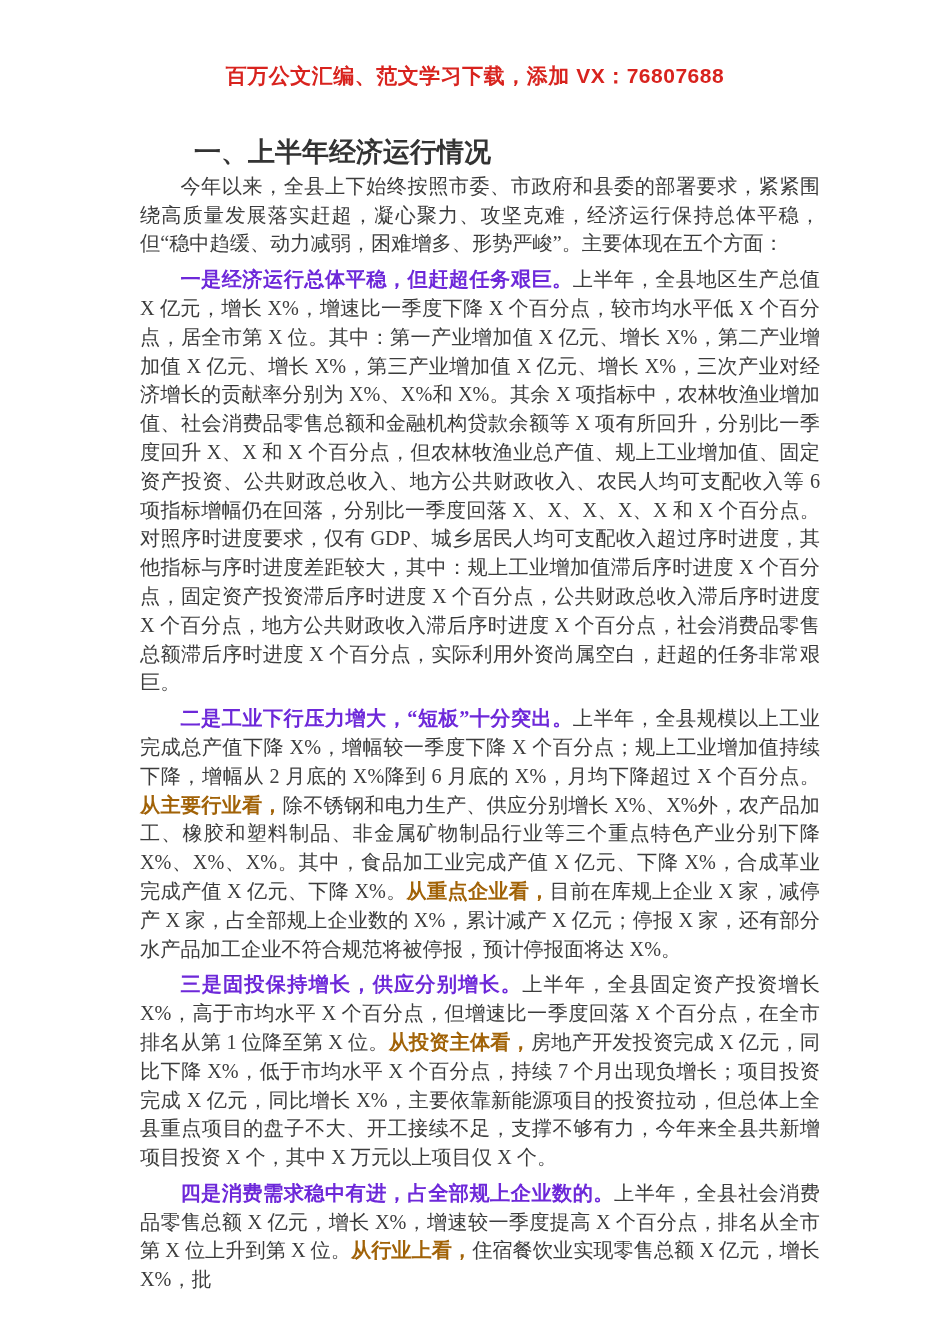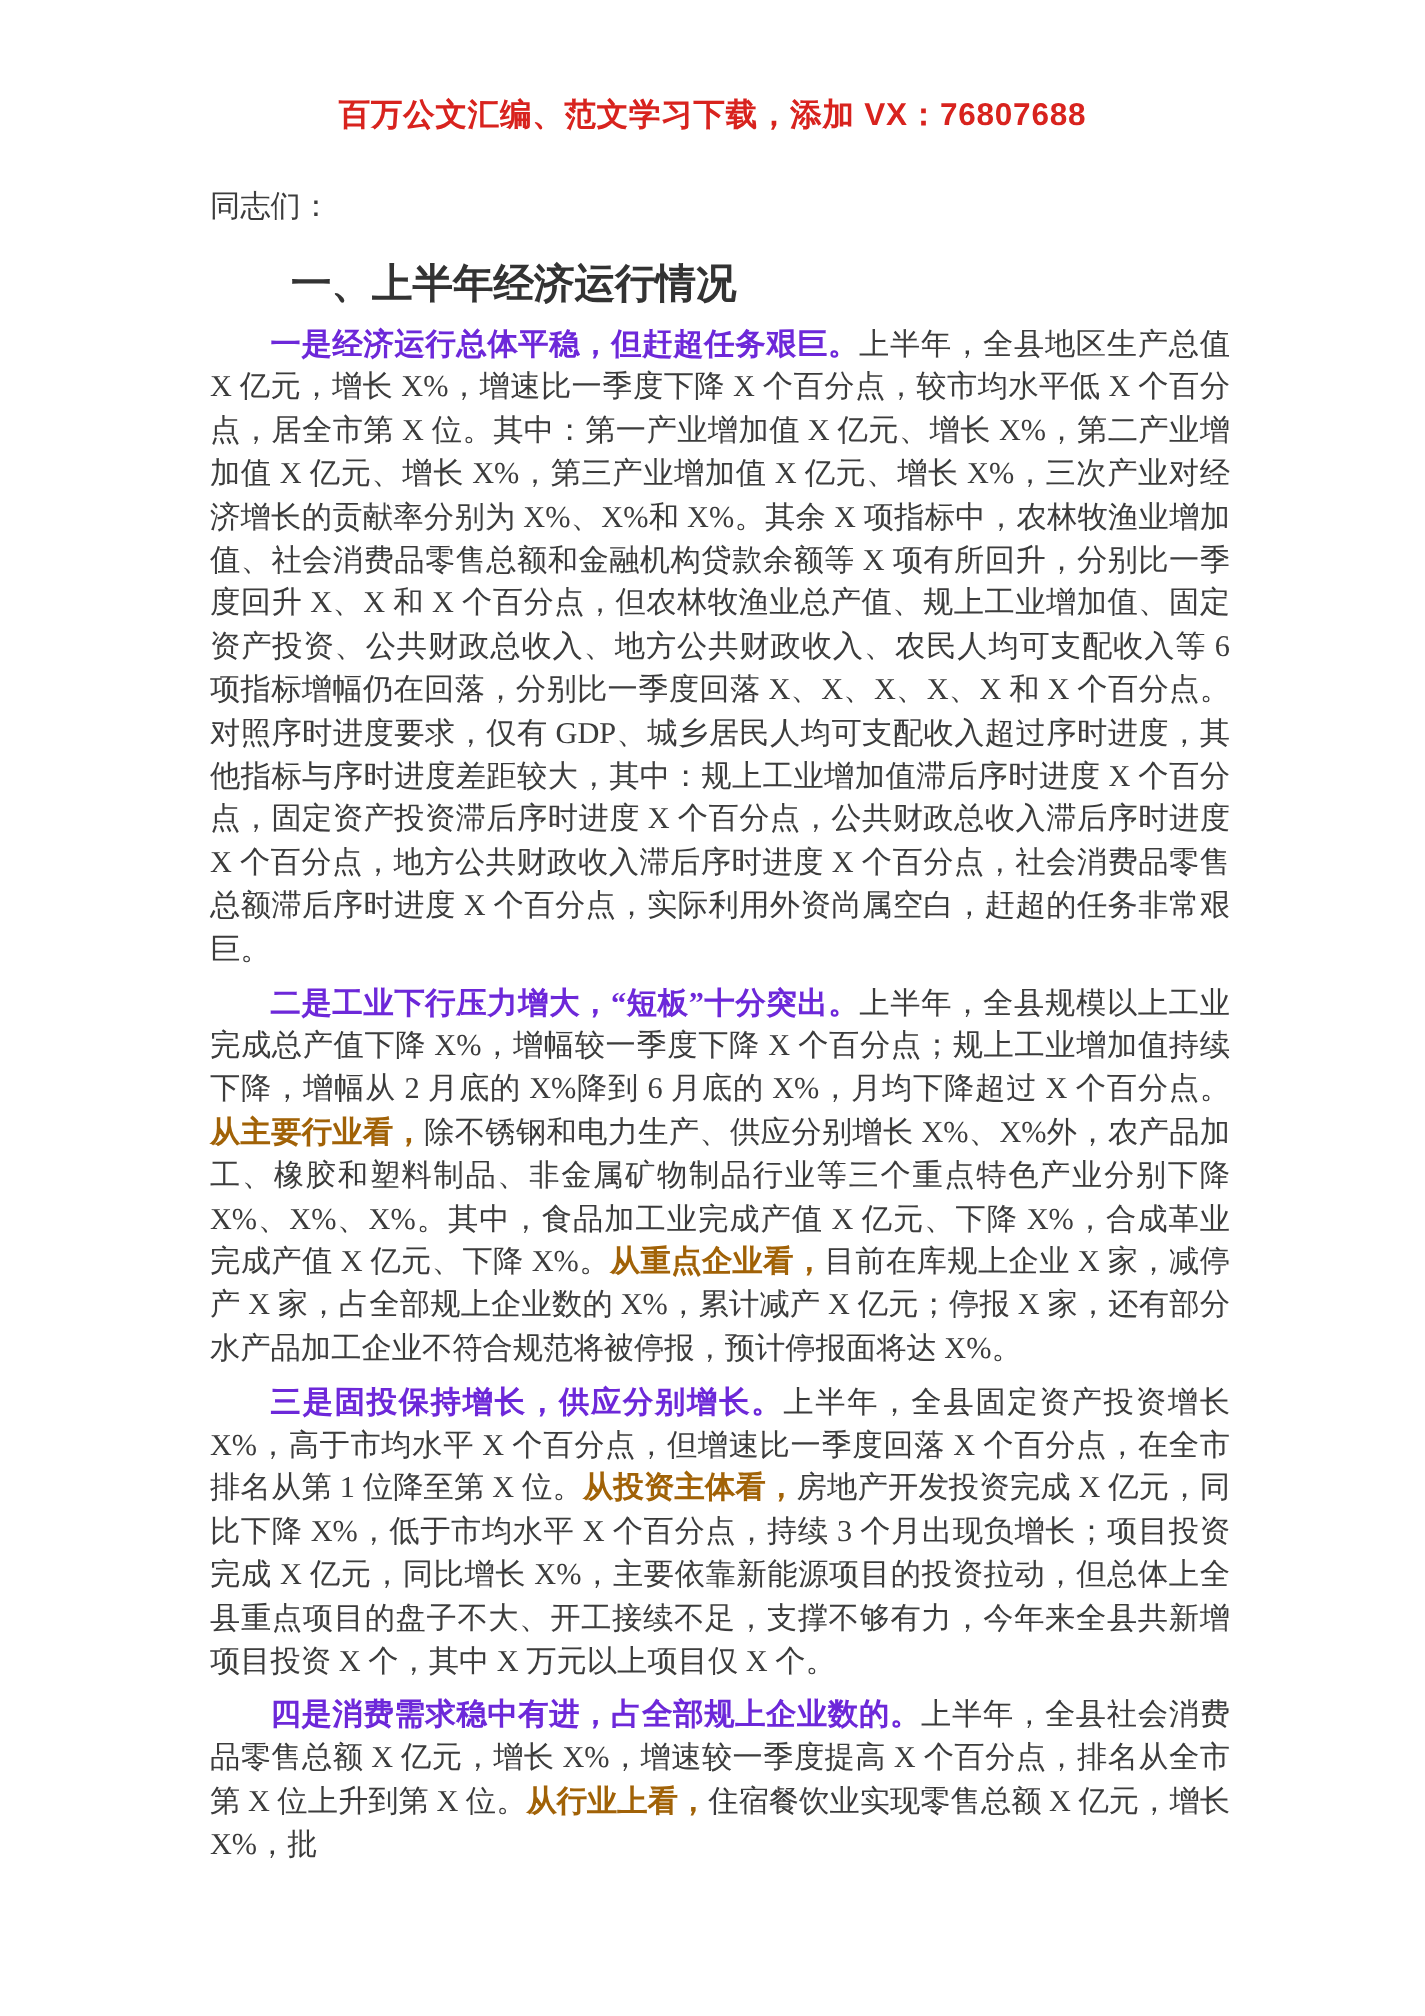--- a/index.html
+++ b/index.html
@@ -76,38 +76,38 @@
 </style>
 </head>
 <body>
 
 <div class="page">
 
   <div class="watermark-banner">百万公文汇编、范文学习下载，添加 VX：76807688</div>
 
   <div class="doc-body">
 
-    <p class="para salutation">同志们：</p>
 
 
     <div class="gap"></div>
 
     <p class="heading">一、上半年经济运行情况</p>
 
+    <p class="para indent">今年以来，全县上下始终按照市委、市政府和县委的部署要求，紧紧围绕高质量发展落实赶超，凝心聚力、攻坚克难，经济运行保持总体平稳，但“稳中趋缓、动力减弱，困难增多、形势严峻”。主要体现在五个方面：</p>
 
     <div class="gap"></div>
 
     <p class="para indent"><b class="lead">一是经济运行总体平稳，但赶超任务艰巨。</b><span>上半年，全县地区生产总值 X 亿元，增长 X%，增速比一季度下降 X 个百分点，较市均水平低 X 个百分点，居全市第 X 位。其中：第一产业增加值 X 亿元、增长 X%，第二产业增加值 X 亿元、增长 X%，第三产业增加值 X 亿元、增长 X%，三次产业对经济增长的贡献率分别为 X%、X%和 X%。其余 X 项指标中，农林牧渔业增加值、社会消费品零售总额和金融机构贷款余额等 X 项有所回升，分别比一季度回升 X、X 和 X 个百分点，但农林牧渔业总产值、规上工业增加值、固定资产投资、公共财政总收入、地方公共财政收入、农民人均可支配收入等 6 项指标增幅仍在回落，分别比一季度回落 X、X、X、X、X 和 X 个百分点。对照序时进度要求，仅有 GDP、城乡居民人均可支配收入超过序时进度，其他指标与序时进度差距较大，其中：规上工业增加值滞后序时进度 X 个百分点，固定资产投资滞后序时进度 X 个百分点，公共财政总收入滞后序时进度 X 个百分点，地方公共财政收入滞后序时进度 X 个百分点，社会消费品零售总额滞后序时进度 X 个百分点，实际利用外资尚属空白，赶超的任务非常艰巨。</span></p>
 
     <div class="gap"></div>
 
     <p class="para indent"><b class="lead">二是工业下行压力增大，“短板”十分突出。</b><span>上半年，全县规模以上工业完成总产值下降 X%，增幅较一季度下降 X 个百分点；规上工业增加值持续下降，增幅从 2 月底的 X%降到 6 月底的 X%，月均下降超过 X 个百分点。</span><b class="inline-bold">从主要行业看，</b><span>除不锈钢和电力生产、供应分别增长 X%、X%外，农产品加工、橡胶和塑料制品、非金属矿物制品行业等三个重点特色产业分别下降 X%、X%、X%。其中，食品加工业完成产值 X 亿元、下降 X%，合成革业完成产值 X 亿元、下降 X%。</span><b class="inline-bold">从重点企业看，</b><span>目前在库规上企业 X 家，减停产 X 家，占全部规上企业数的 X%，累计减产 X 亿元；停报 X 家，还有部分水产品加工企业不符合规范将被停报，预计停报面将达 X%。</span></p>
 
     <div class="gap"></div>
 
-    <p class="para indent"><b class="lead">三是固投保持增长，供应分别增长。</b><span>上半年，全县固定资产投资增长 X%，高于市均水平 X 个百分点，但增速比一季度回落 X 个百分点，在全市排名从第 1 位降至第 X 位。</span><b class="inline-bold">从投资主体看，</b><span>房地产开发投资完成 X 亿元，同比下降 X%，低于市均水平 X 个百分点，持续 3 个月出现负增长；项目投资完成 X 亿元，同比增长 X%，主要依靠新能源项目的投资拉动，但总体上全县重点项目的盘子不大、开工接续不足，支撑不够有力，今年来全县共新增项目投资 X 个，其中 X 万元以上项目仅 X 个。</span></p>
+    <p class="para indent"><b class="lead">三是固投保持增长，供应分别增长。</b><span>上半年，全县固定资产投资增长 X%，高于市均水平 X 个百分点，但增速比一季度回落 X 个百分点，在全市排名从第 1 位降至第 X 位。</span><b class="inline-bold">从投资主体看，</b><span>房地产开发投资完成 X 亿元，同比下降 X%，低于市均水平 X 个百分点，持续 7 个月出现负增长；项目投资完成 X 亿元，同比增长 X%，主要依靠新能源项目的投资拉动，但总体上全县重点项目的盘子不大、开工接续不足，支撑不够有力，今年来全县共新增项目投资 X 个，其中 X 万元以上项目仅 X 个。</span></p>
 
     <div class="gap"></div>
 
     <p class="para indent"><b class="lead">四是消费需求稳中有进，占全部规上企业数的。</b><span>上半年，全县社会消费品零售总额 X 亿元，增长 X%，增速较一季度提高 X 个百分点，排名从全市第 X 位上升到第 X 位。</span><b class="inline-bold">从行业上看，</b><span>住宿餐饮业实现零售总额 X 亿元，增长 X%，批</span></p>
 
   </div>
 </div>
 
 </body></html>

